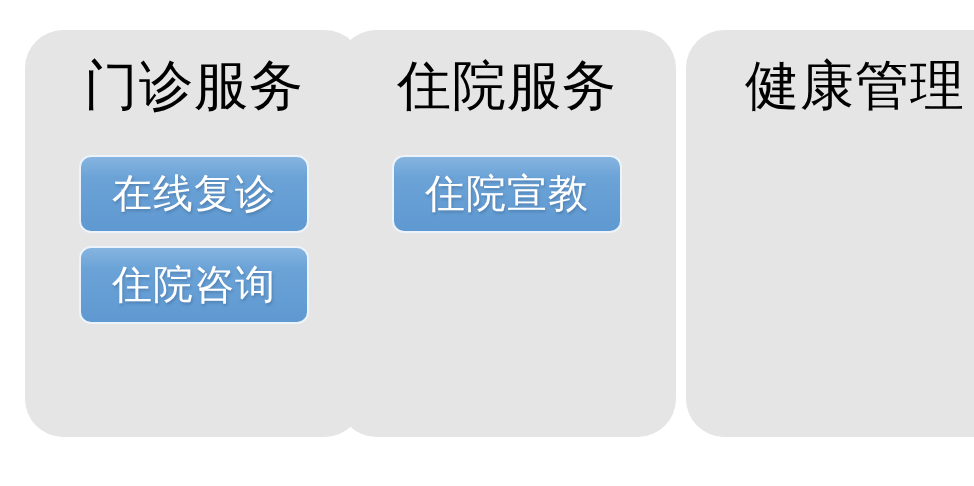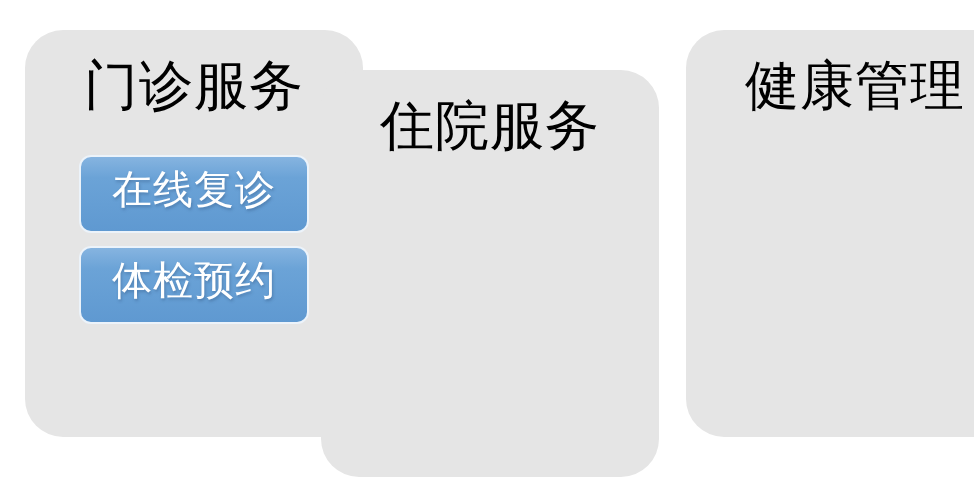--- a/index.html
+++ b/index.html
@@ -24,38 +24,37 @@
     top: 30px;
     width: 338px;
     height: 407px;
     background: #e5e5e5;
     border-radius: 38px;
     box-sizing: border-box;
     padding-top: 26px;
     text-align: center;
   }
   .panel-1 { left: 25px; }
-  .panel-2 { left: 321px; margin-top: 40px; }
+  .panel-2 { left: 338px; }
   .panel-3 { left: 686px; }
   .panel-title {
     margin: 0;
     font-size: 54px;
     line-height: 60px;
     font-weight: 400;
     color: #000000;
     letter-spacing: 1px;
     white-space: nowrap;
   }
   .button-group {
     margin-top: 39px;
     display: flex;
     flex-direction: column;
     align-items: center;
     gap: 13px;
-    font-family: Liberation Mono, monospace;
   }
   .service-button {
     width: 230px;
     height: 78px;
     box-sizing: border-box;
     border: 2px solid #ecf3fa;
     border-radius: 12px;
     background: linear-gradient(180deg, #86b4e0 0%, #6ba3d7 28%, #5f99d1 100%);
     color: #ffffff;
     font-size: 40px;
@@ -68,27 +67,28 @@
 </style>
 </head>
 <body>
 
 <div class="canvas">
 
   <section class="panel panel-1">
     <h2 class="panel-title">门诊服务</h2>
     <div class="button-group">
       <div class="service-button">在线复诊</div>
-      <div class="service-button">体检预约</div>
+      <div class="service-button">住院咨询</div>
     </div>
   </section>
 
   <section class="panel panel-2">
     <h2 class="panel-title">住院服务</h2>
     <div class="button-group">
+      <div class="service-button">住院宣教</div>
     </div>
   </section>
 
   <section class="panel panel-3">
     <h2 class="panel-title">健康管理</h2>
   </section>
 
 </div>
 
 </body></html>

